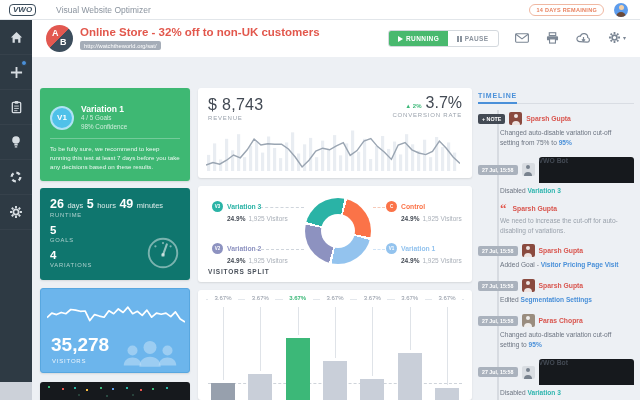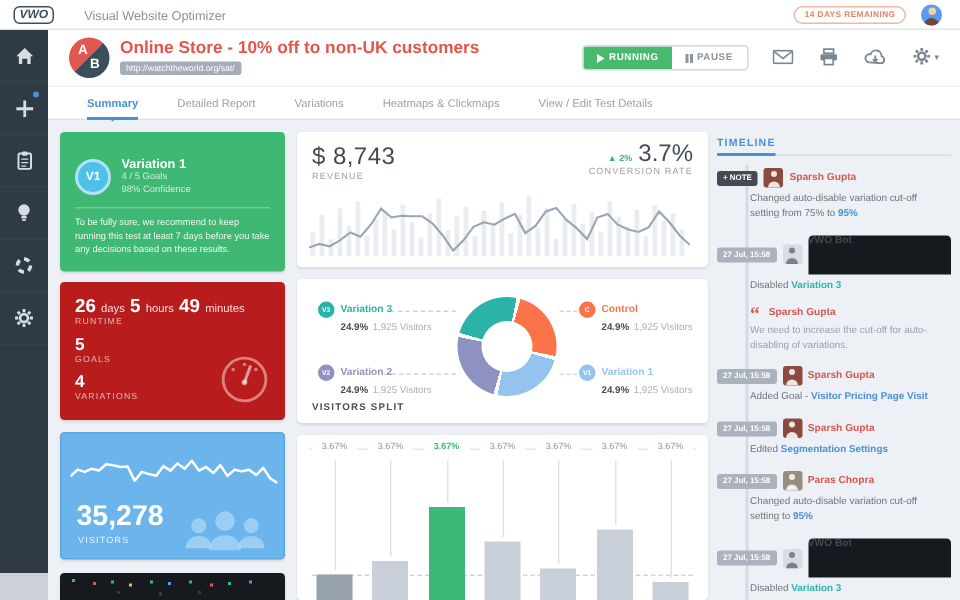--- a/index.html
+++ b/index.html
@@ -62,21 +62,21 @@
   .rev{left:198px;top:88px;width:274px;height:90px;background:#fff;padding:8px 10px;}
   .rev-val{font-size:16px;color:#434a54;letter-spacing:.3px;}
   .rev-lab{font-size:6px;color:#9aa2ac;letter-spacing:.8px;margin-top:1px;}
   .cr-wrap{position:absolute;right:10px;top:6px;text-align:right;}
   .cr-delta{font-size:6px;color:#3cb878;font-weight:bold;}
   .cr-val{font-size:16px;color:#434a54;display:inline-block;margin-left:4px;}
   .cr-lab{font-size:6px;color:#9aa2ac;letter-spacing:.8px;}
   .rev-chart{position:absolute;left:8px;right:8px;top:37px;height:46px;}
 
   
-  .runt{left:40px;top:188px;width:150px;height:92px;background:#b91c1c;color:#fff;padding:9px 10px;}
+  .runt{left:40px;top:188px;width:150px;height:92px;background:#0f766e;color:#fff;padding:9px 10px;}
   .rt-big{font-size:12.5px;font-weight:bold;}
   .rt-unit{font-size:7.5px;font-weight:normal;color:rgba(255,255,255,.85);}
   .rt-lab{font-size:5.8px;letter-spacing:.8px;color:rgba(255,255,255,.65);margin-top:1px;}
   .rt-num{font-size:11.5px;font-weight:bold;margin-top:6px;}
   .gauge{position:absolute;right:8px;bottom:8px;}
 
   
   .split{left:198px;top:186px;width:274px;height:96px;background:#fff;}
   .split-title{position:absolute;left:10px;bottom:7px;font-size:6.5px;font-weight:bold;letter-spacing:.8px;color:#49505a;}
   .donut{position:absolute;left:107px;top:12px;width:66px;height:66px;border-radius:50%;}
@@ -189,21 +189,21 @@
         </svg>
     </div>
     <div class="side-bottom"></div>
   </div>
 
   <div class="header">
     <div class="ab-logo">
         <span class="a">A</span>
         <span class="b">B</span>
       </div>
-    <div class="test-title">Online Store - 10% off to non-UK customers</div>
+    <div class="test-title">Online Store - 32% off to non-UK customers</div>
     <div class="test-url">http://watchtheworld.org/sat/</div>
     <div class="seg">
       <span class="run">
           <svg width="5" height="6" viewBox="0 0 5 6">
             <path d="M0 0l5 3-5 3z" fill="#fff"></path>
           </svg>
           <span>RUNNING</span>
         </span>
       <span class="pause">
           <span class="pb">
@@ -238,27 +238,20 @@
             <circle cx="8" cy="8" r="3" fill="none" stroke="#7b8694" stroke-width="2"></circle>
             <g stroke="#7b8694" stroke-width="2.2">
               <path d="M8 1.2v2.4M8 12.4v2.4M1.2 8h2.4M12.4 8h2.4M3.2 3.2l1.7 1.7M11.1 11.1l1.7 1.7M12.8 3.2l-1.7 1.7M4.9 11.1l-1.7 1.7"></path>
             </g>
           </svg>
         <span class="caret">▾</span>
       </span>
     </div>
   </div>
 
-  <div class="tabs">
-    <span class="tab active">Summary</span>
-    <span class="tab">Detailed Report</span>
-    <span class="tab">Variations</span>
-    <span class="tab">Heatmaps &amp; Clickmaps</span>
-    <span class="tab">View / Edit Test Details</span>
-  </div>
 
   <div class="card win">
     <div class="win-row">
       <div class="v1-circle">V1</div>
       <div>
         <div class="win-var">Variation 1</div>
         <div class="win-sub">4 / 5 Goals</div>
         <div class="win-sub">98% Confidence</div>
       </div>
     </div>

